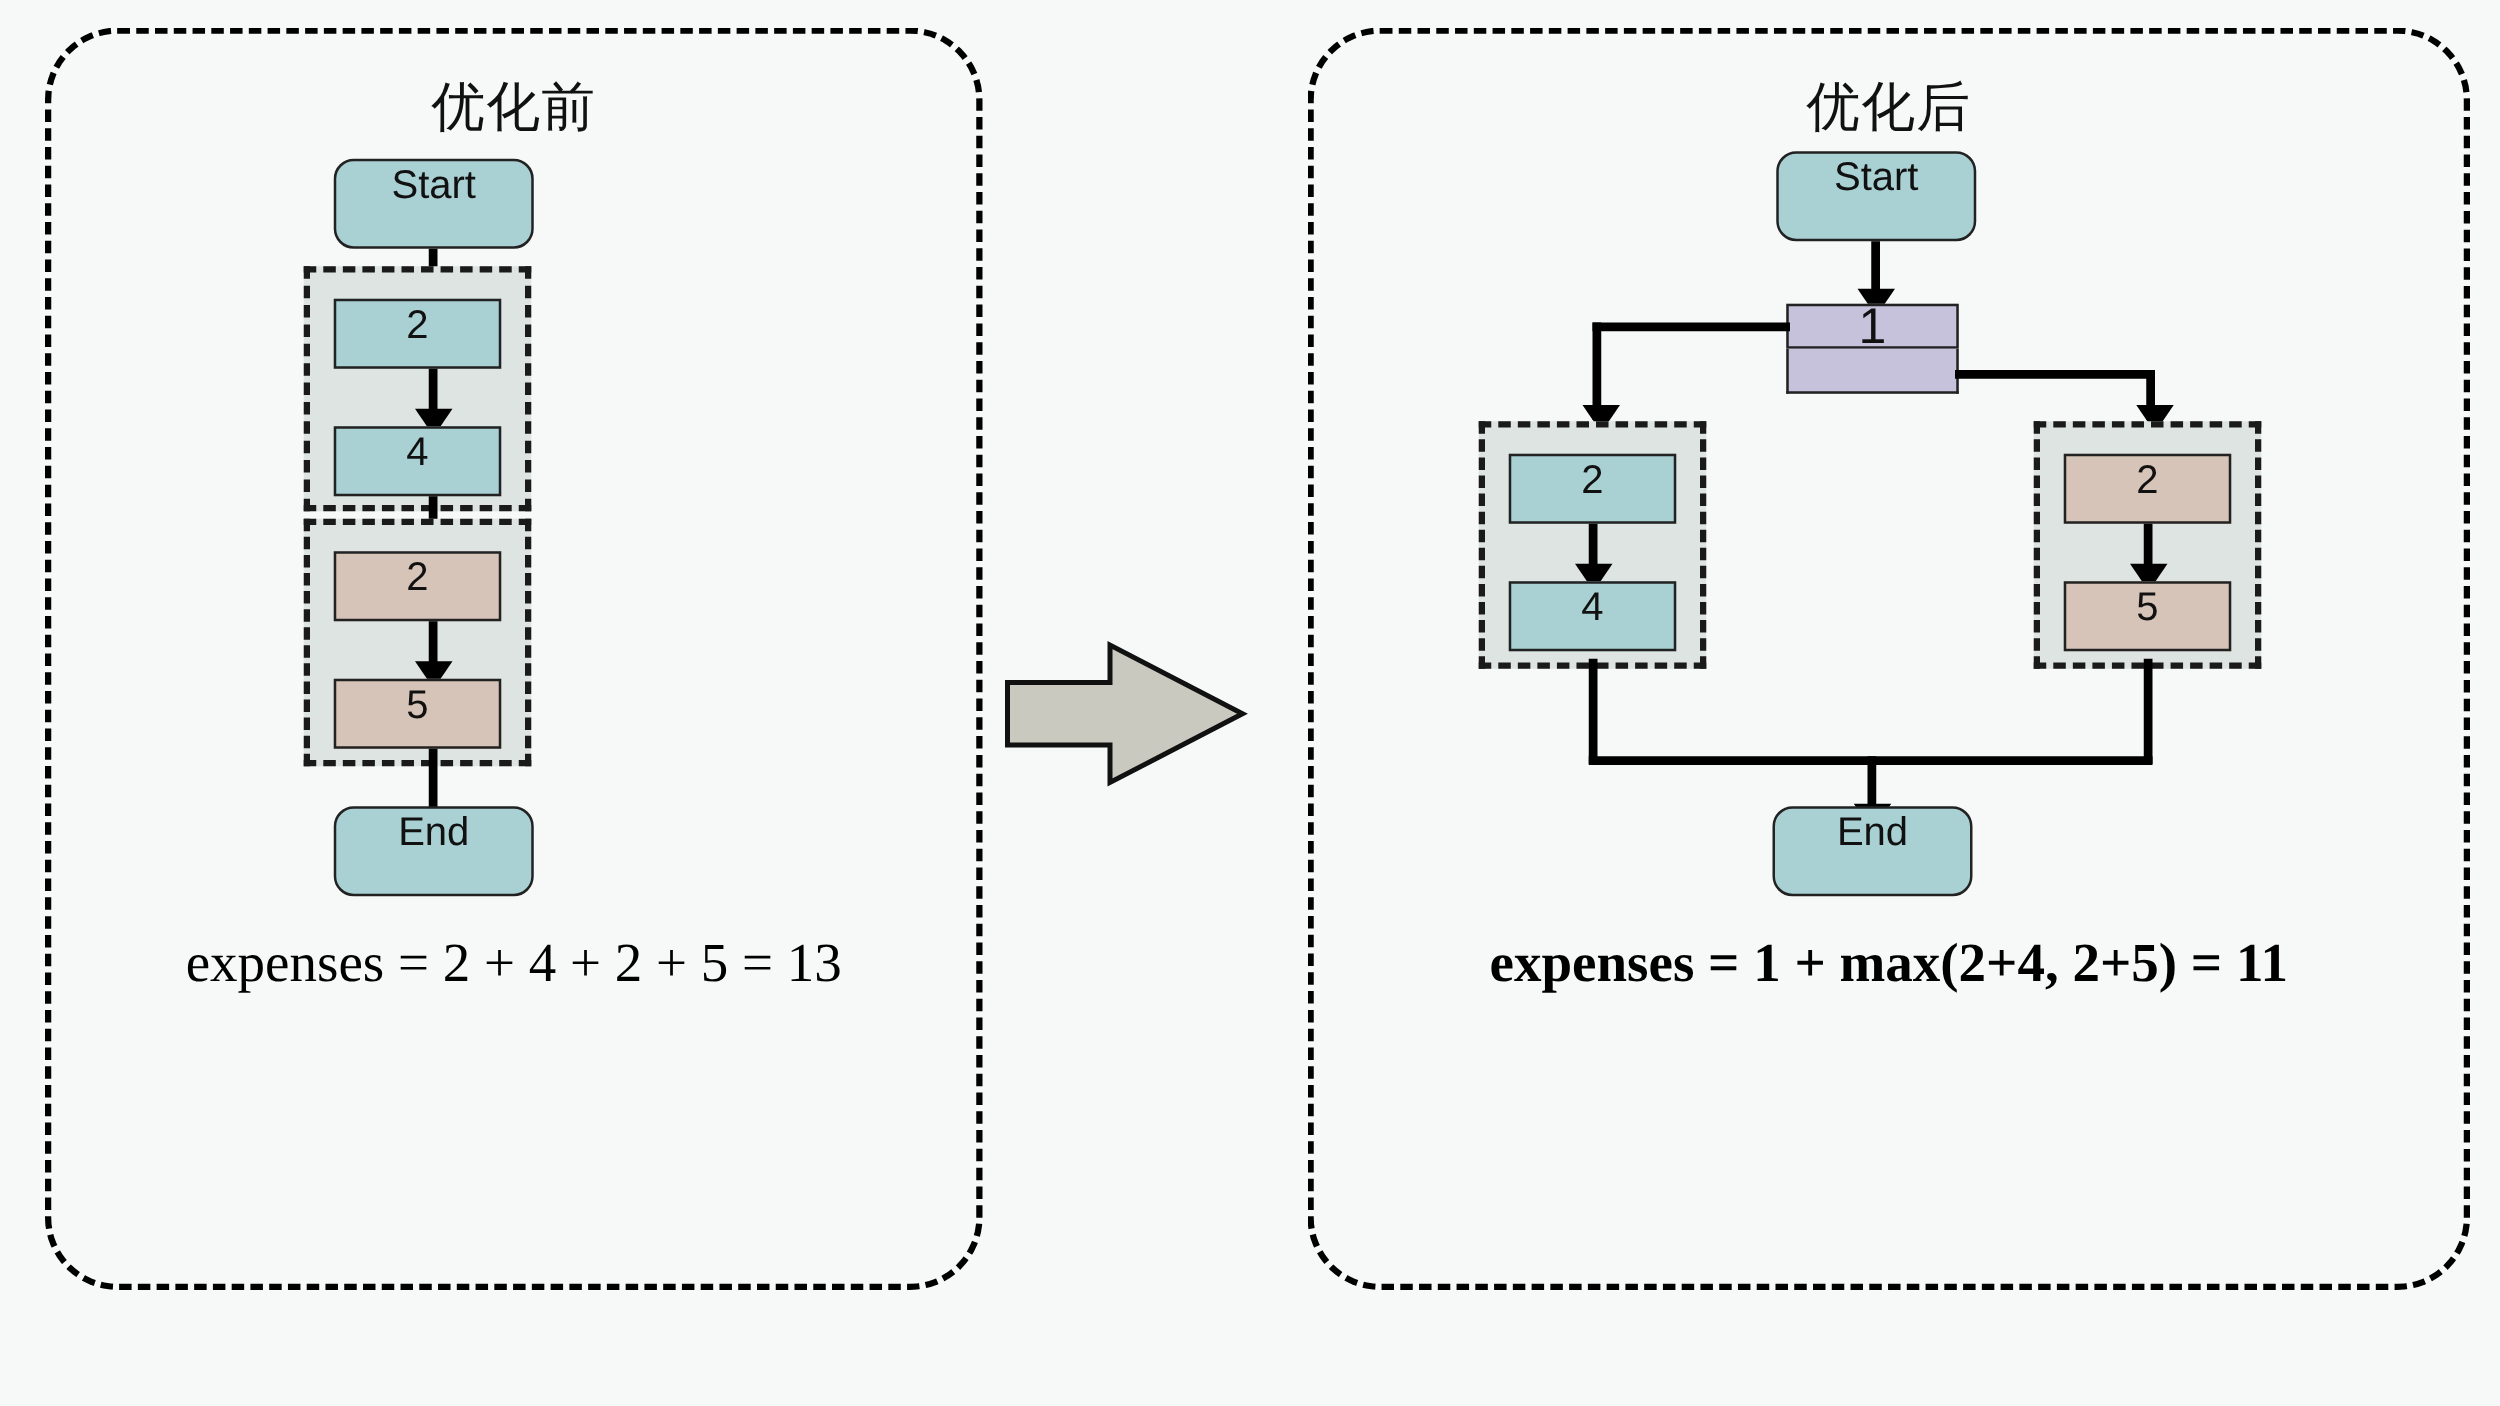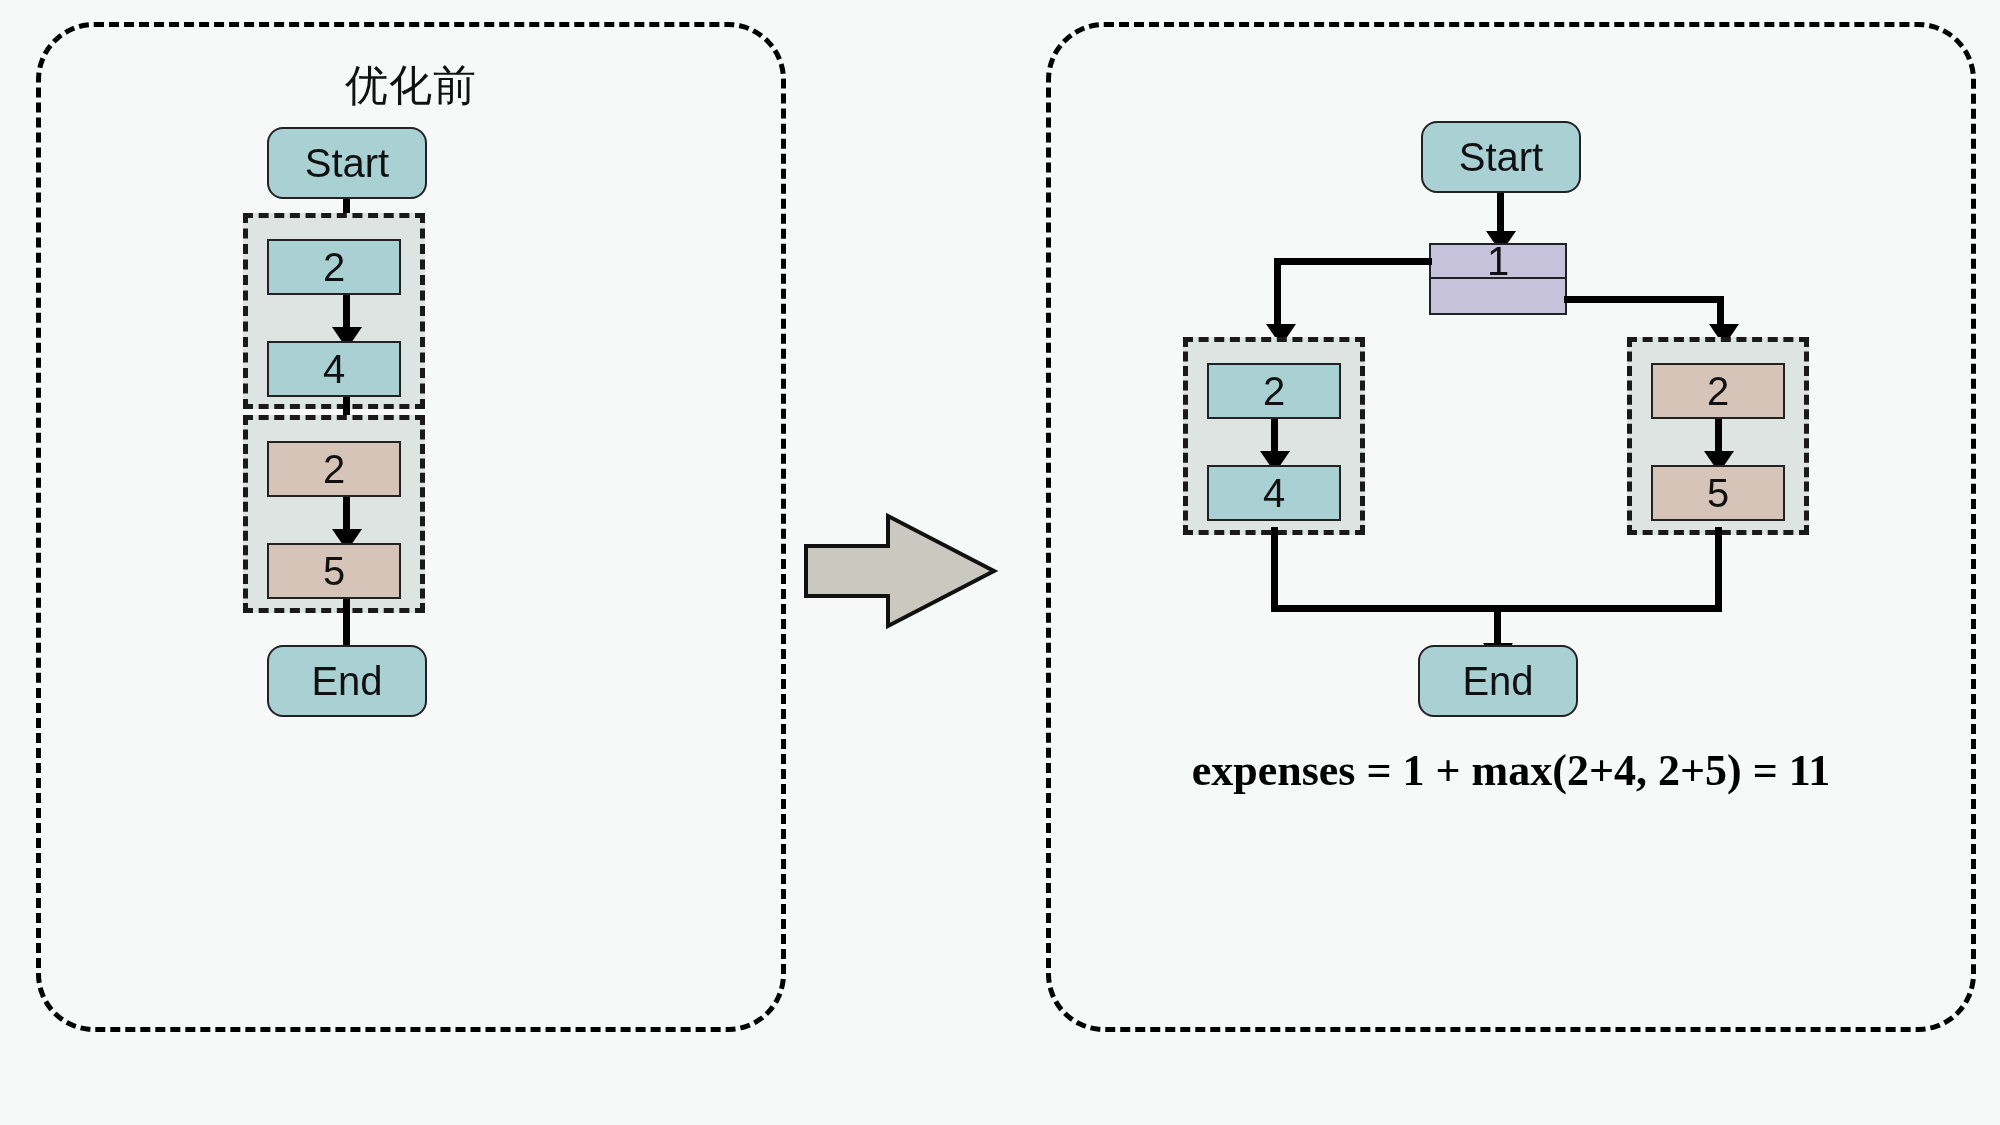--- a/index.html
+++ b/index.html
@@ -35,22 +35,22 @@
     font-family:"Liberation Serif", serif;
     font-size:44px;color:#000;
     white-space:nowrap;
   }
 
   
   .node{
     position:absolute;
     box-sizing:border-box;
     border:2.5px solid #222;
-    display:flex;align-items:center;justify-content:center;
-    font-size:40px;color:#111;
+    display:flex;align-items:flex-start;justify-content:center;
+    font-size:32px;color:#111;
     font-family:"Liberation Sans", sans-serif;
   }
   .node.teal{background:#a9d0d3;}
   .node.tan{background:#d6c4b9;}
   .node.round{border-radius:16px;}
 
   
   .split{position:absolute;box-sizing:border-box;}
   .split .top,.split .bot{
     box-sizing:border-box;
@@ -131,29 +131,31 @@
       <span>5</span>
     </div>
 
     <div class="line vline" style="left:302px;top:572px;height:66px;"></div>
     <div class="arrowhead" style="left:291px;top:624px;"></div>
 
     <div class="node teal round" style="left:226px;top:618px;width:160px;height:72px;">
       <span>End</span>
     </div>
 
+    <div class="formula" style="top:718px;">expenses = 2 + 4 + 2 + 5 = 13</div>
   </div>
 
   <div class="big-arrow">
     <svg width="200" height="118" viewBox="0 0 200 118" xmlns="http://www.w3.org/2000/svg">
       <polygon points="6,34 88,34 88,4 194,59 88,114 88,84 6,84" fill="#c9c9bf" stroke="#111111" stroke-width="4" stroke-linejoin="miter"></polygon>
     </svg>
   </div>
 
   <div class="panel" id="panel-after">
+    <div class="panel-title">优化后</div>
 
     <div class="node teal round" style="left:370px;top:94px;width:160px;height:72px;">
       <span>Start</span>
     </div>
 
     <div class="line vline" style="left:446px;top:166px;height:52px;"></div>
     <div class="arrowhead" style="left:435px;top:204px;"></div>
 
     <div class="split" style="left:378px;top:216px;width:138px;height:72px;">
       <div class="top" style="height:36px;">

